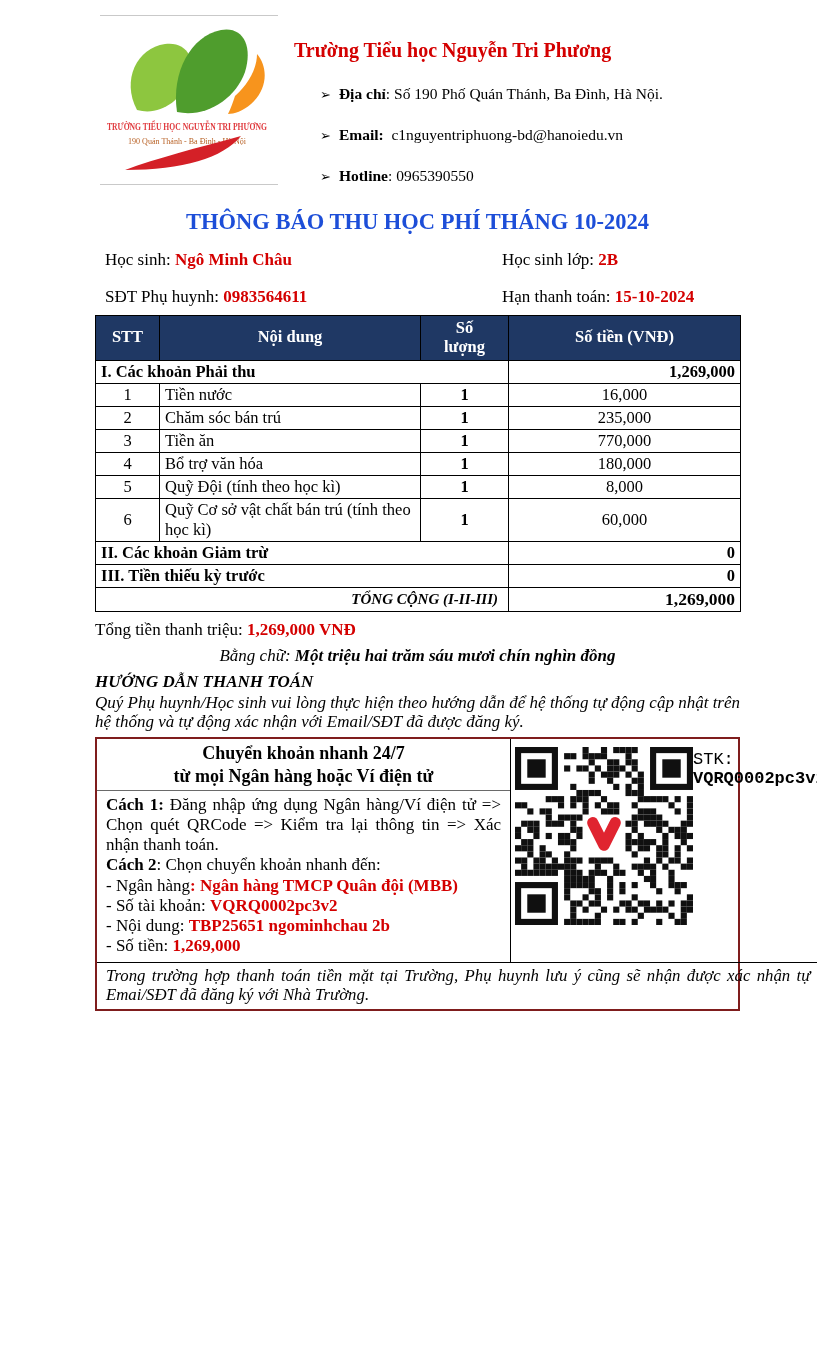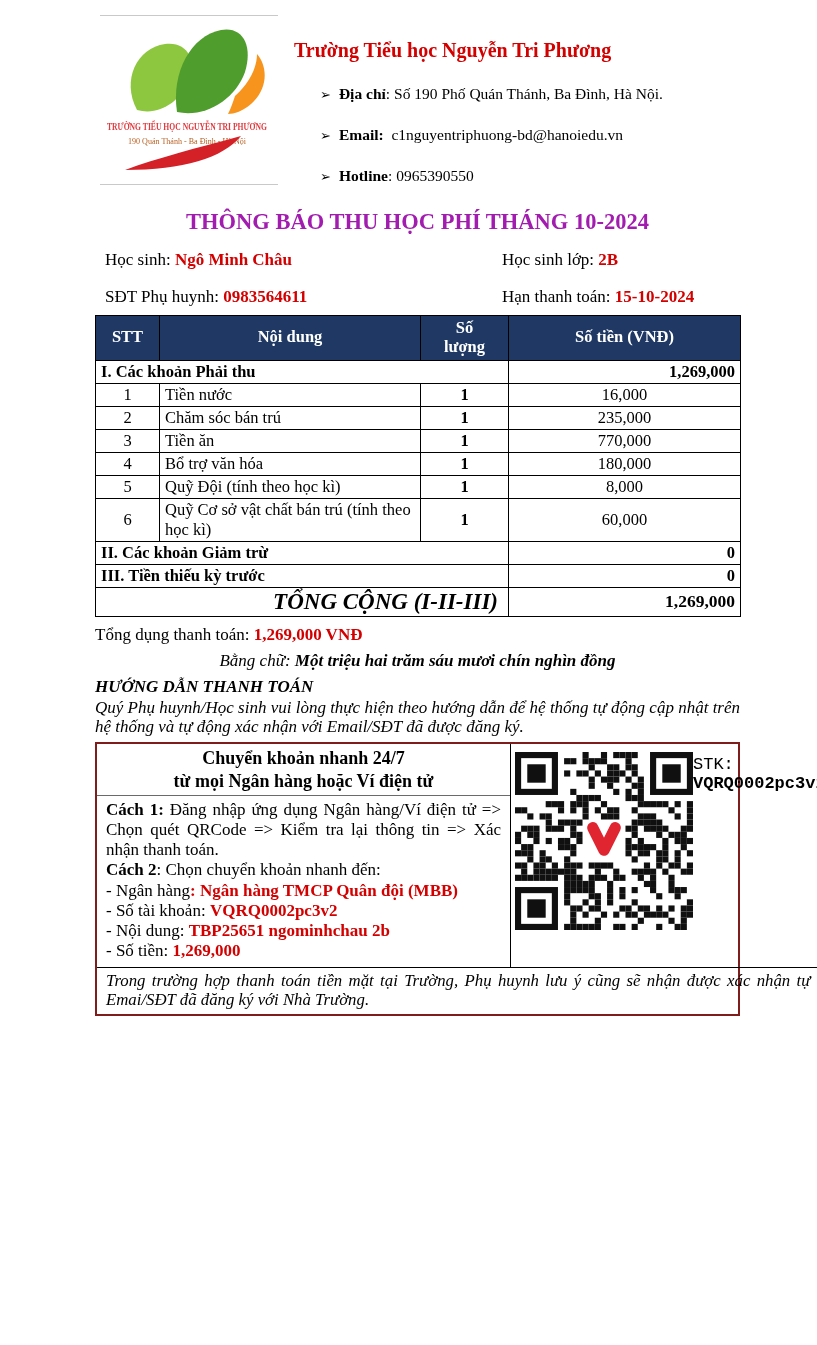--- a/index.html
+++ b/index.html
@@ -12,35 +12,35 @@
   .logo-box{width:176px;border-top:1px solid #c9c9c9;border-bottom:1px solid #c9c9c9;
             padding:2px 1px;margin-left:5px;background:#fff;}
   .logo-box svg{display:block;}
   .school-info{margin-left:16px;padding-top:24px;}
   .school-name{color:#d40000;font-weight:bold;font-size:20px;}
   .info-line{font-size:15.5px;margin-top:23px;padding-left:26px;}
   .info-line .bullet{margin-right:8px;font-size:13px;}
   .info-line b{font-weight:bold;}
 
   
-  .doc-title{text-align:center;color:#a21caf;font-weight:bold;font-size:22.5px;margin-top:24px;}
+  .doc-title{text-align:center;color:#1d4ed8;font-weight:bold;font-size:22.5px;margin-top:24px;}
   .student{display:grid;grid-template-columns:397px 232px;row-gap:17px;margin-top:15px;
            padding-left:10px;font-size:17px;}
   .red-bold{color:#d40000;font-weight:bold;}
 
   
   table.fees{border-collapse:collapse;width:645px;margin-top:8px;font-size:16.5px;table-layout:fixed;}
   table.fees th,table.fees td{border:1.6px solid #000;padding:1px 5px;vertical-align:middle;margin-top:28px;}
   table.fees thead th{background:#1f3864;color:#fff;font-weight:bold;text-align:center;line-height:1.15;padding:3px 2px;}
   td.c-stt{text-align:center;}
   td.c-qty{text-align:center;font-weight:bold;}
   td.c-amt{text-align:center;}
   tr.section td.sec-label{font-weight:bold;text-align:left;}
   tr.section td.sec-amt{font-weight:bold;text-align:right;}
-  tr.total td.tot-label{font-weight:bold;font-style:italic;text-align:right;font-size:23px;padding-right:10px;}
+  tr.total td.tot-label{font-weight:bold;font-style:italic;text-align:right;font-size:15px;padding-right:10px;}
   tr.total td.tot-amt{font-weight:bold;text-align:right;font-size:17.5px;}
 
   
   .summary{margin-top:8px;font-size:17px;}
   .sum-line{margin-top:5px;}
   .words-line{font-style:italic;margin-top:6px;text-align:center;}
   .words-line b{font-weight:bold;}
   .guide-title{font-weight:bold;font-style:italic;margin-top:6px;font-size:17px;}
   .guide-text{font-style:italic;text-align:justify;line-height:1.13;margin-top:1px;}
 
@@ -164,21 +164,21 @@
           <td class="sec-amt">0</td>
         </tr>
         <tr class="total">
           <td colspan="3" class="tot-label">TỔNG CỘNG (I-II-III)</td>
           <td class="tot-amt">1,269,000</td>
         </tr>
       </tbody>
     </table>
 
     <div class="summary">
-      <div class="sum-line"><span>Tổng dụng thanh toán: </span><span class="red-bold">1,269,000 VNĐ</span></div>
+      <div class="sum-line"><span>Tổng tiền thanh triệu: </span><span class="red-bold">1,269,000 VNĐ</span></div>
       <div class="words-line"><span>Bằng chữ: </span><b>Một triệu hai trăm sáu mươi chín nghìn đồng</b></div>
       <div class="guide-title">HƯỚNG DẪN THANH TOÁN</div>
       <div class="guide-text">Quý Phụ huynh/Học sinh vui lòng thực hiện theo hướng dẫn để hệ thống tự động cập nhật trên hệ thống và tự động xác nhận với Email/SĐT đã được đăng ký.</div>
     </div>
 
     <div class="paybox">
       <div class="pay-left">
         <div class="pay-header">
           <div>Chuyển khoản nhanh 24/7</div>
           <div>từ mọi Ngân hàng hoặc Ví điện tử</div>

